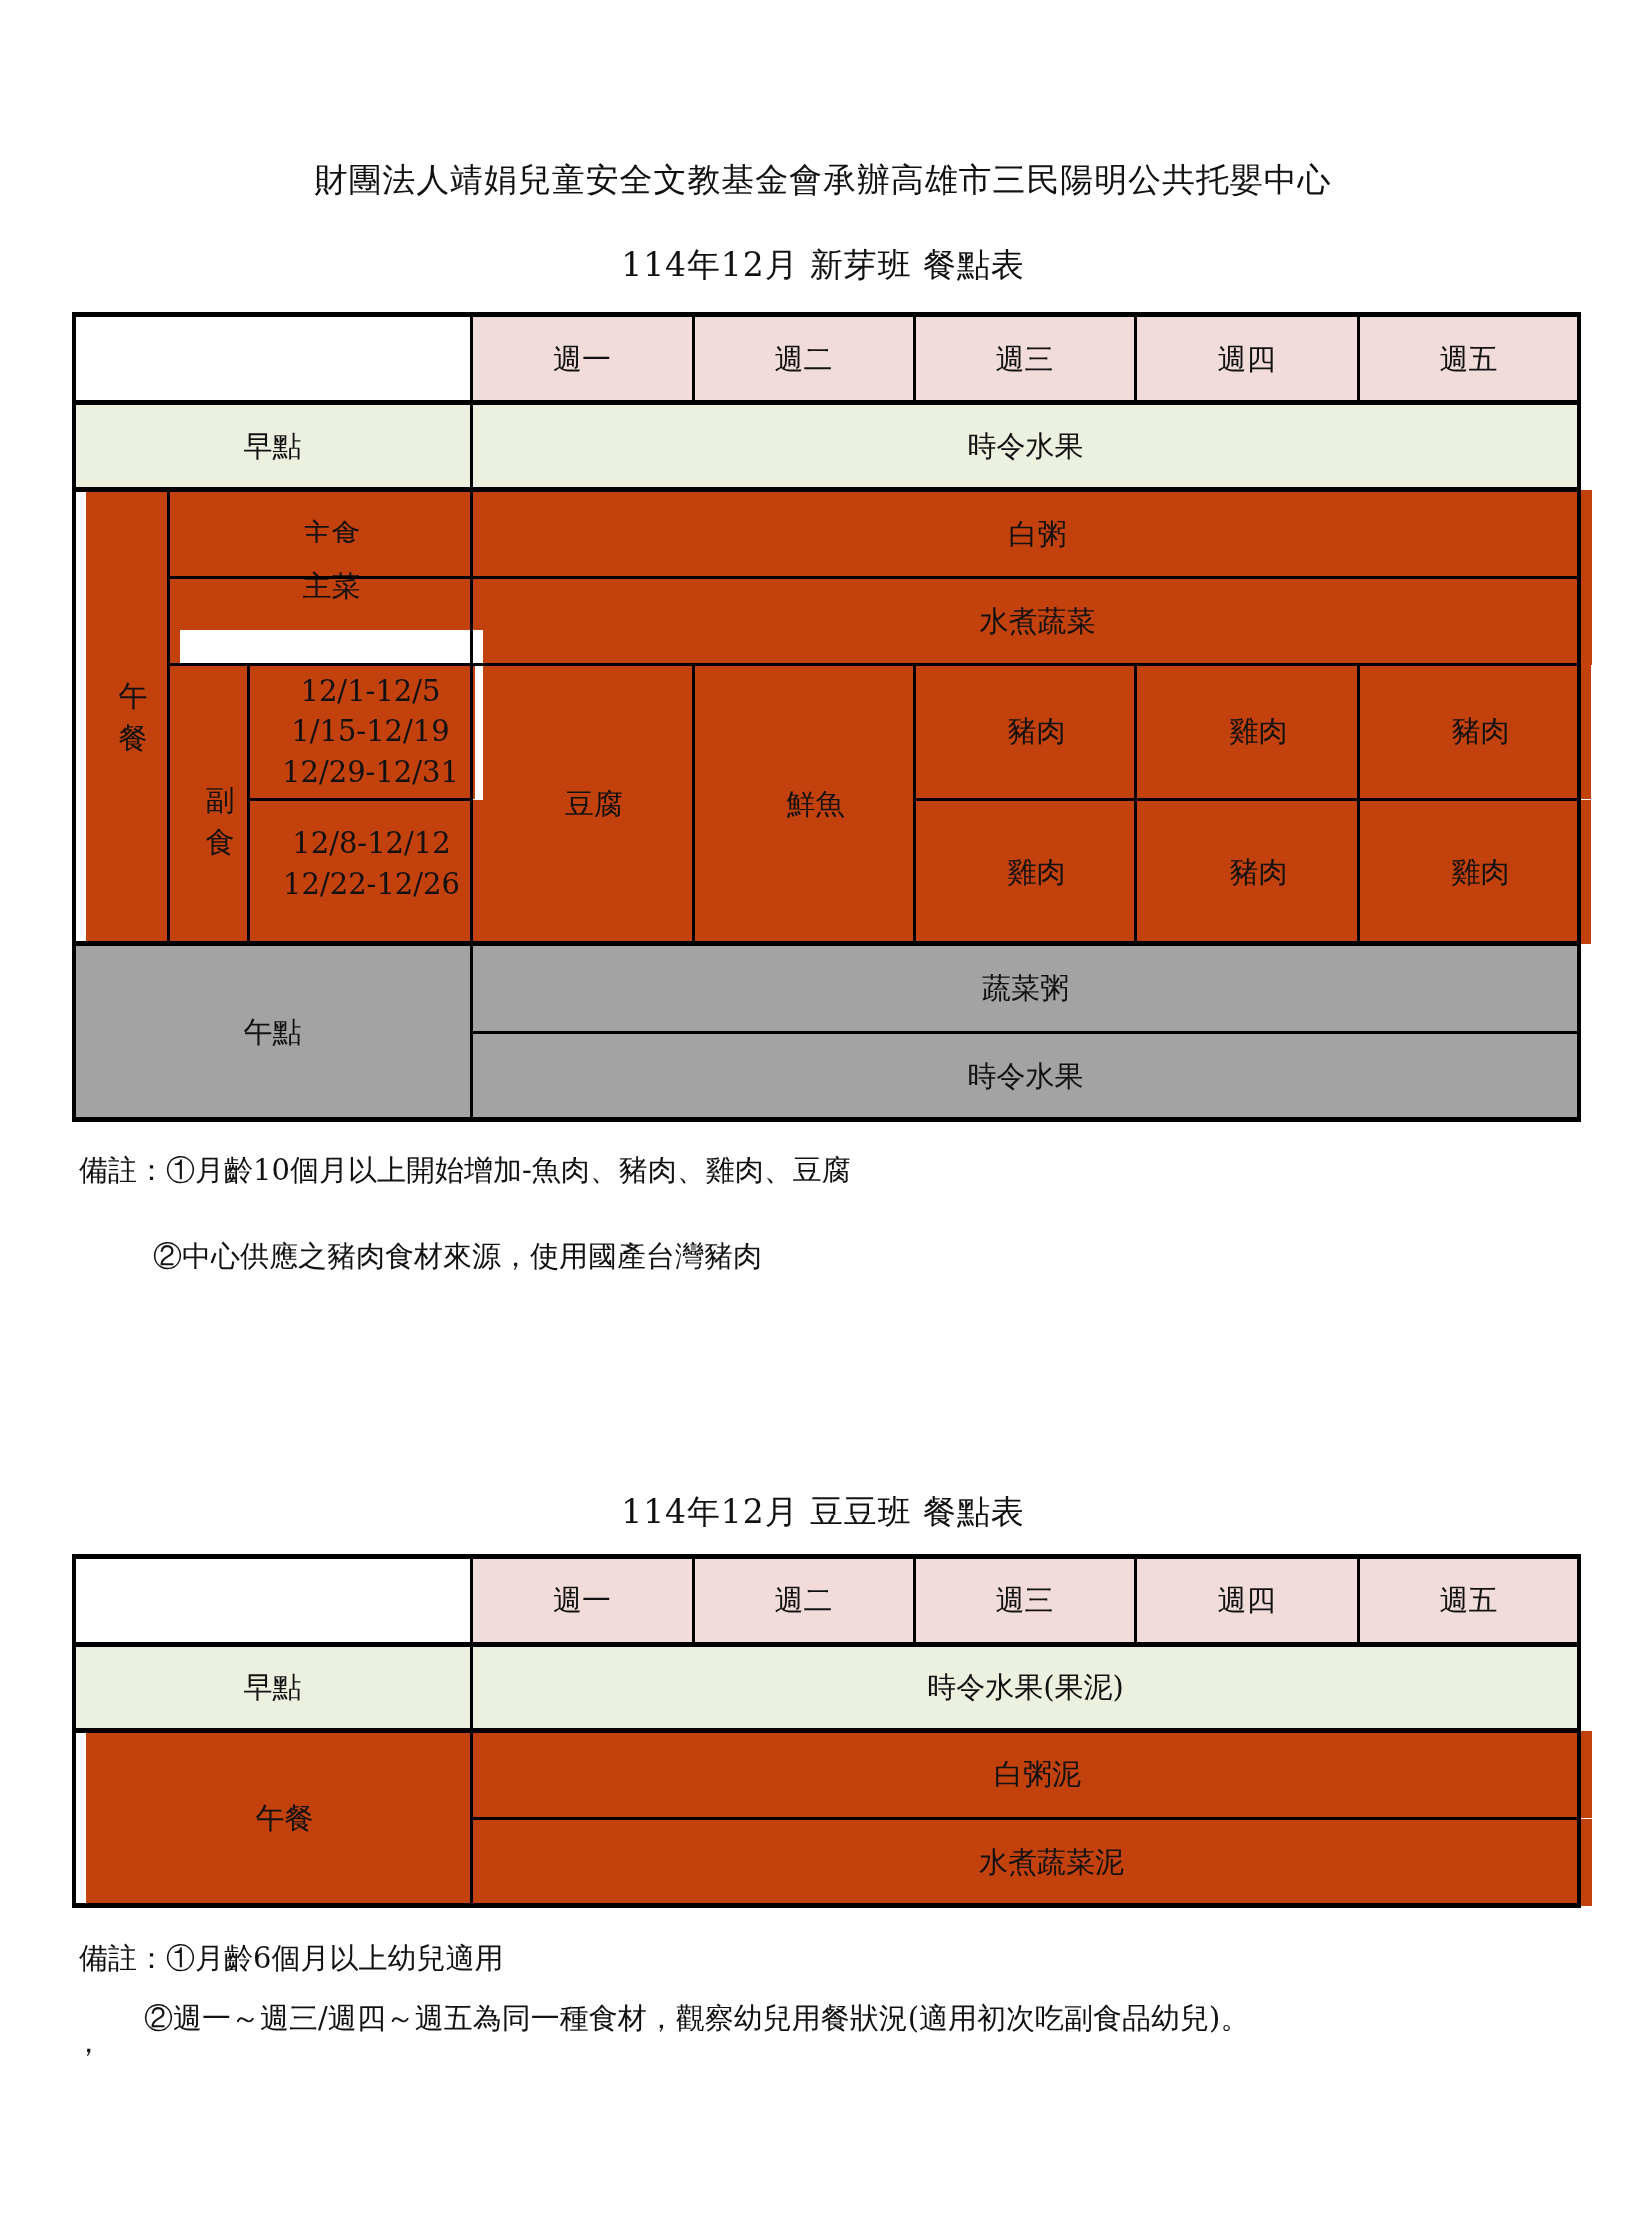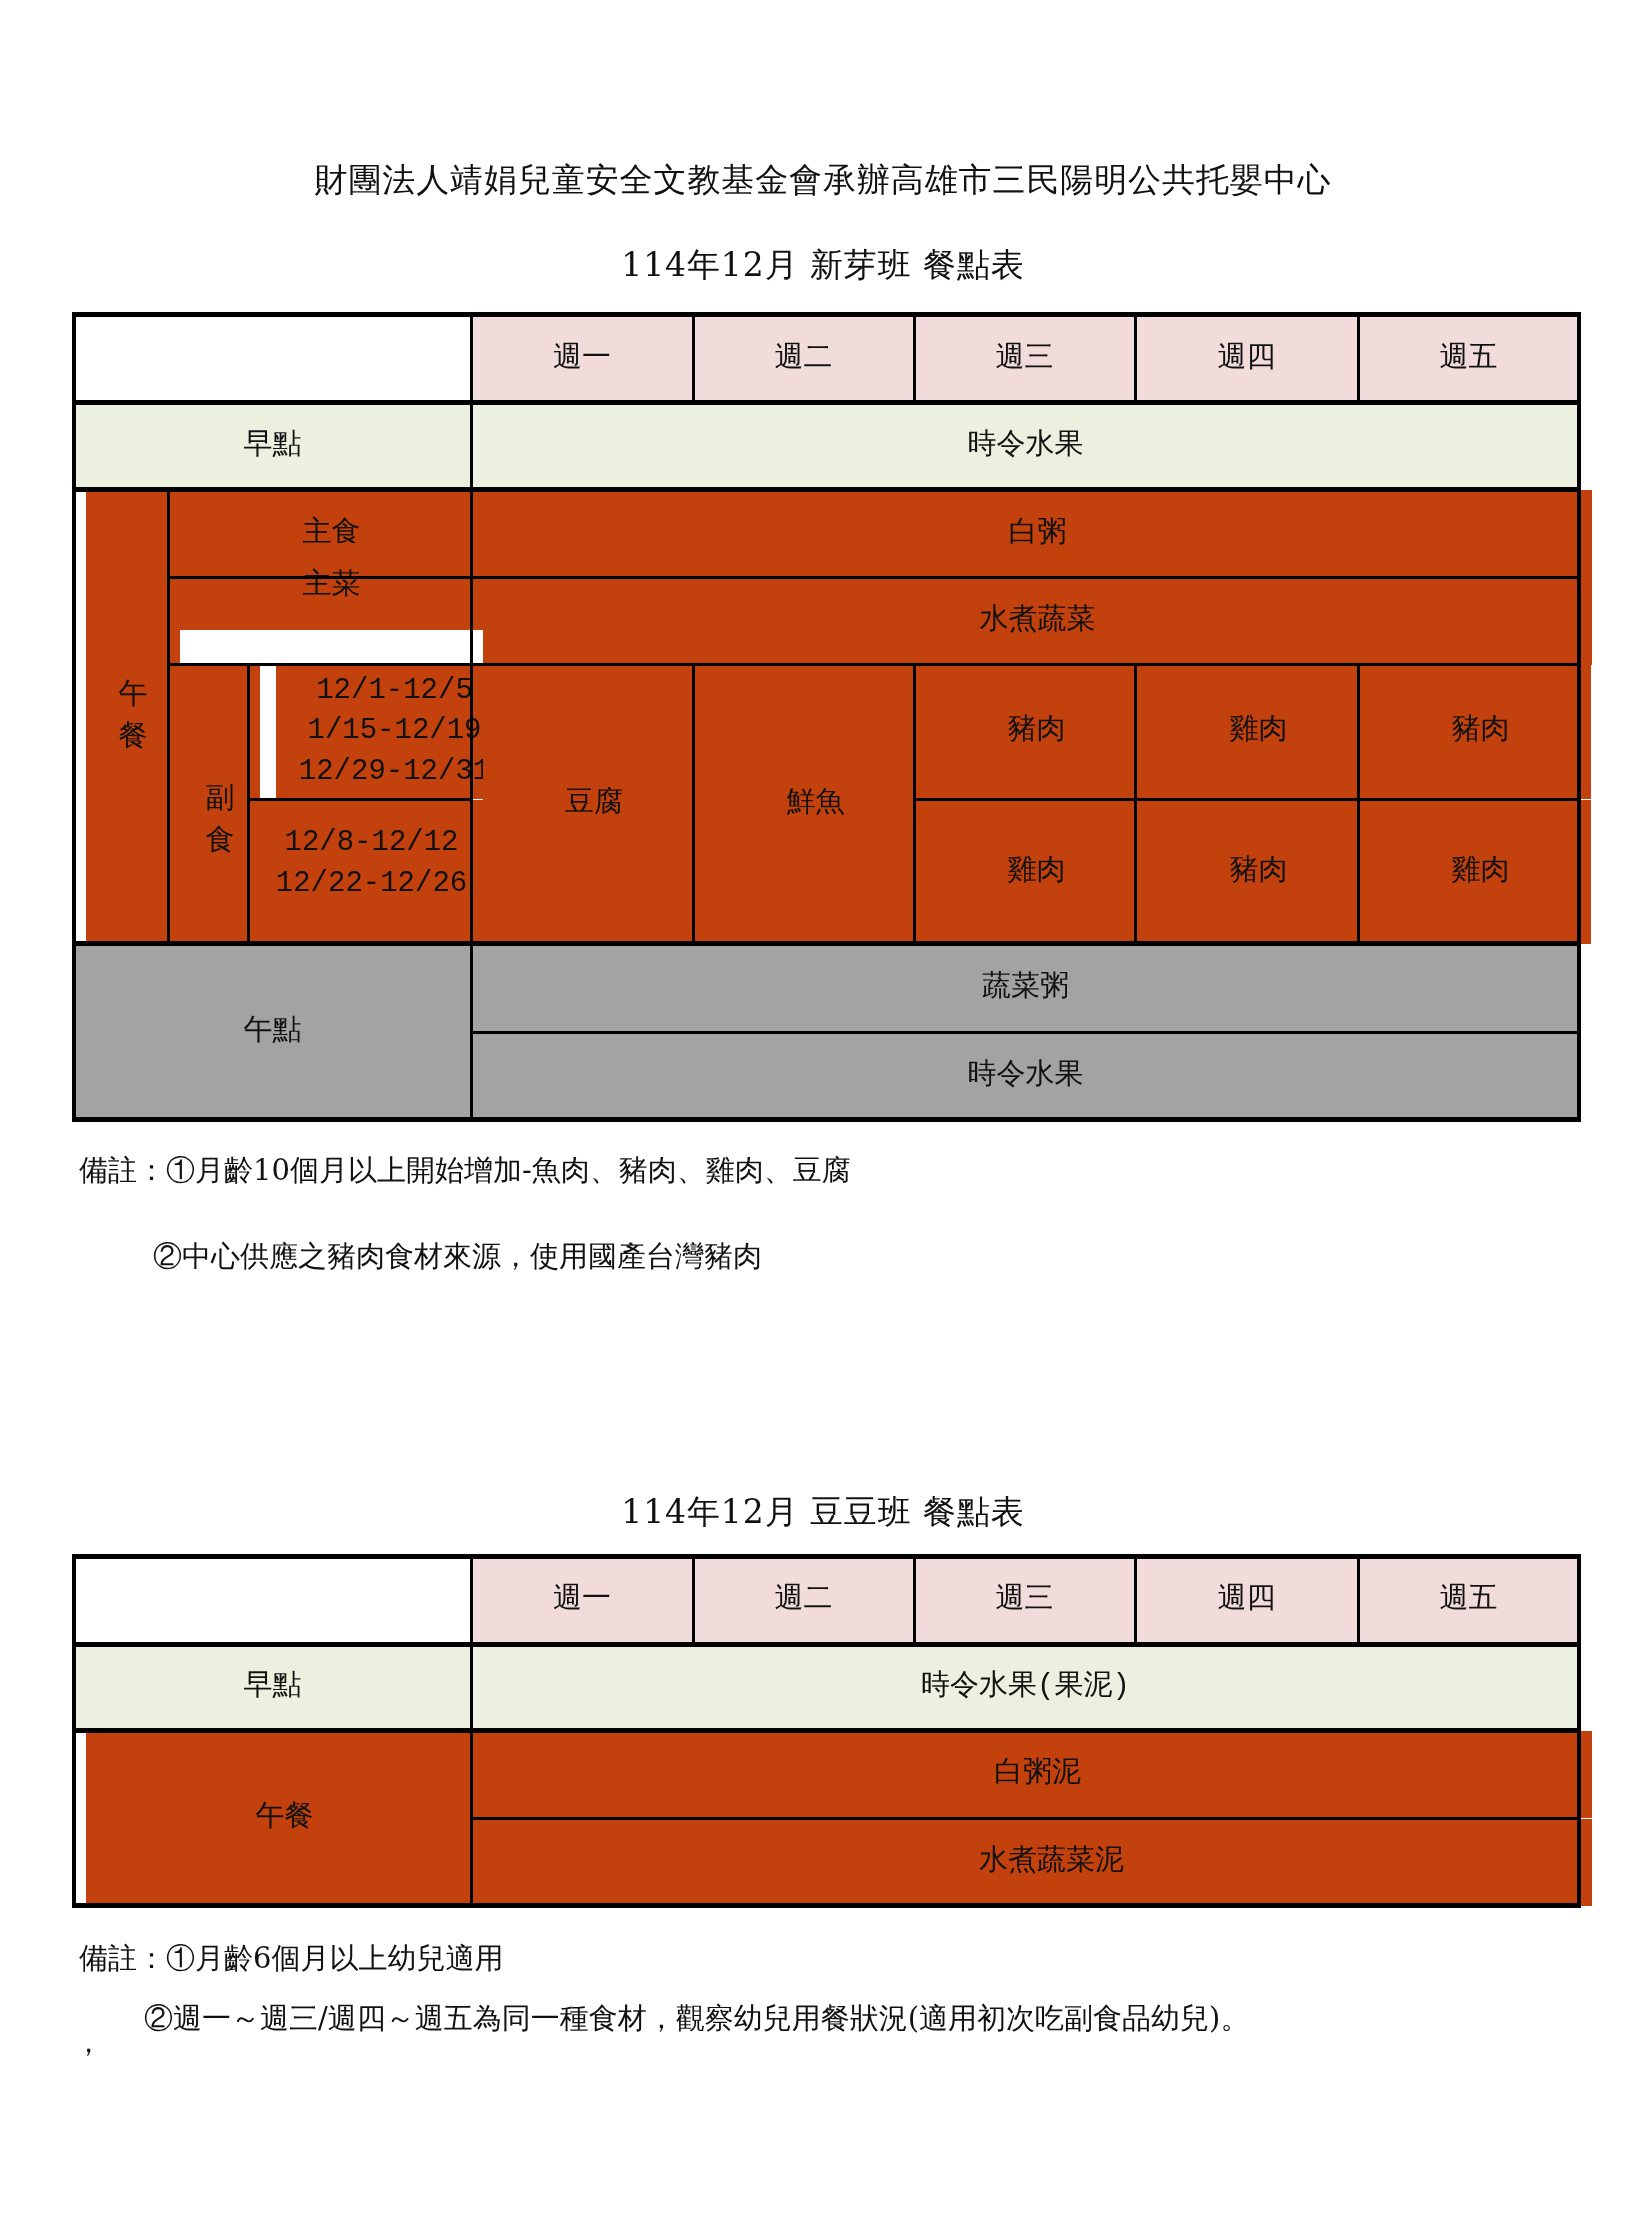--- a/index.html
+++ b/index.html
@@ -1,18 +1,18 @@
 <!DOCTYPE html>
 <html style="font-size:13.7px"><head>
 <meta charset="utf-8">
 <style>
   html, body { margin:0; padding:0; background:#ffffff; }
   body { width:1646px; height:2216px; position:relative; font-family:"DejaVu Serif","Liberation Serif",serif; color:#111; overflow:hidden; }
   .title { position:absolute; left:0; width:1646px; text-align:center; font-size:33px; letter-spacing:0.9px; }
-  .cell { position:absolute; box-sizing:border-box; display:flex; align-items:center; justify-content:center; text-align:center; font-size:29px; line-height:1.45;font-family:Liberation Mono, monospace; }
+  .cell { position:absolute; box-sizing:border-box; display:flex; align-items:center; justify-content:center; text-align:center; font-size:29px; line-height:1.45; }
   .pink { background:#F2DCDB; }
   .green { background:#EBF1DE; }
   .blue { background:#c2410c;margin-left:12px; }
   .peach { background:#a3a3a3; }
   .white { background:#ffffff; }
   .hline { position:absolute; background:#000; }
   .vline { position:absolute; background:#000; }
   .vert { flex-direction:column; }
   .note { position:absolute; font-size:29px; white-space:nowrap; }
 </style>
@@ -40,21 +40,21 @@
   </div>
   <div class="cell blue" style="left:168px; top:490px; width:303px; height:88px;">主食</div>
   <div class="cell blue" style="left:471px; top:490px; width:1109px; height:88px;">白粥</div>
   <div class="cell blue" style="left:168px; top:543px; width:303px; height:87px;">主菜</div>
   <div class="cell blue" style="left:471px; top:578px; width:1109px; height:87px;">水煮蔬菜</div>
 
   <div class="cell blue vert" style="left:168px; top:664px; width:80px; height:280px; padding-top:34px;">
     <span>副</span>
     <span>食</span>
   </div>
-  <div class="cell blue vert" style="left:264px; top:664px; width:223px; height:135px; line-height:1.4;padding-left:14px;">
+  <div class="cell blue vert" style="left:240px; top:664px; width:223px; height:135px; line-height:1.4;padding-left:14px;">
     <span>12/1-12/5</span>
     <span>1/15-12/19</span>
     <span>12/29-12/31</span>
   </div>
   <div class="cell blue vert" style="left:248px; top:800px; width:223px; height:144px; line-height:1.4; padding-bottom:17px;">
     <span>12/8-12/12</span>
     <span>12/22-12/26</span>
   </div>
   <div class="cell blue" style="left:471px; top:664px; width:222px; height:280px;">豆腐</div>
   <div class="cell blue" style="left:693px; top:664px; width:221px; height:280px;">鮮魚</div>

